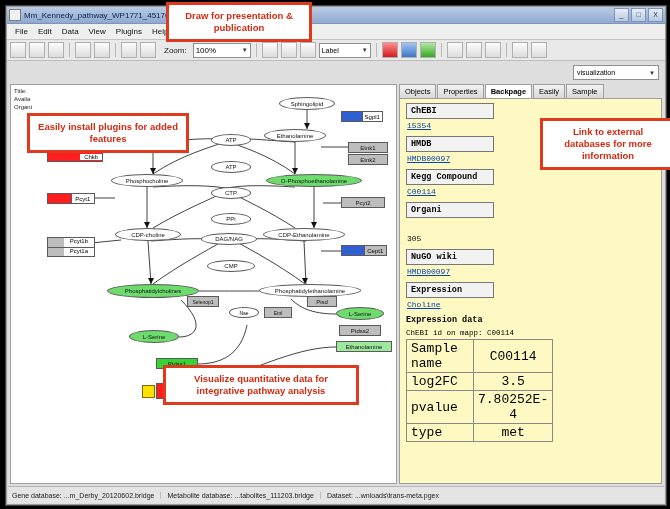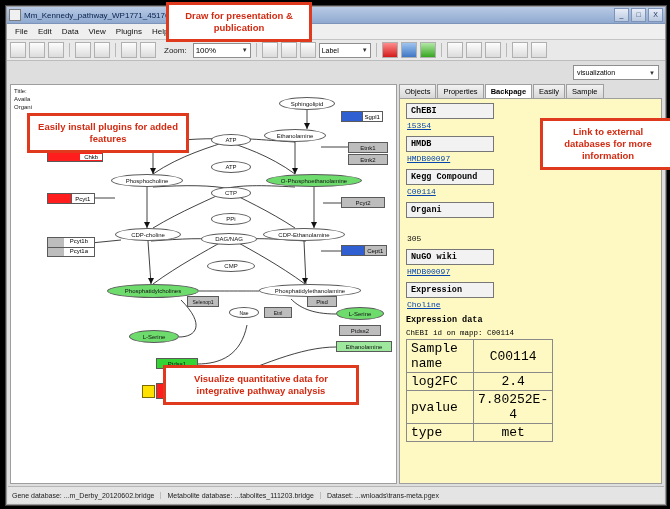--- a/index.html
+++ b/index.html
@@ -274,21 +274,21 @@
         <div class="exprhdr">Expression data</div>
         <div class="geneid">ChEBI id on mapp: C00114</div>
         <table class="expr">
           <tbody>
               <tr>
             <td class="k">Sample name</td>
             <td class="v">C00114</td>
           </tr>
           <tr>
             <td class="k">log2FC</td>
-            <td class="v">2.4</td>
+            <td class="v">3.5</td>
           </tr>
           <tr>
             <td class="k">pvalue</td>
             <td class="v">7.80252E-4</td>
           </tr>
           <tr>
             <td class="k">type</td>
             <td class="v">met</td>
           </tr>
         </tbody>

